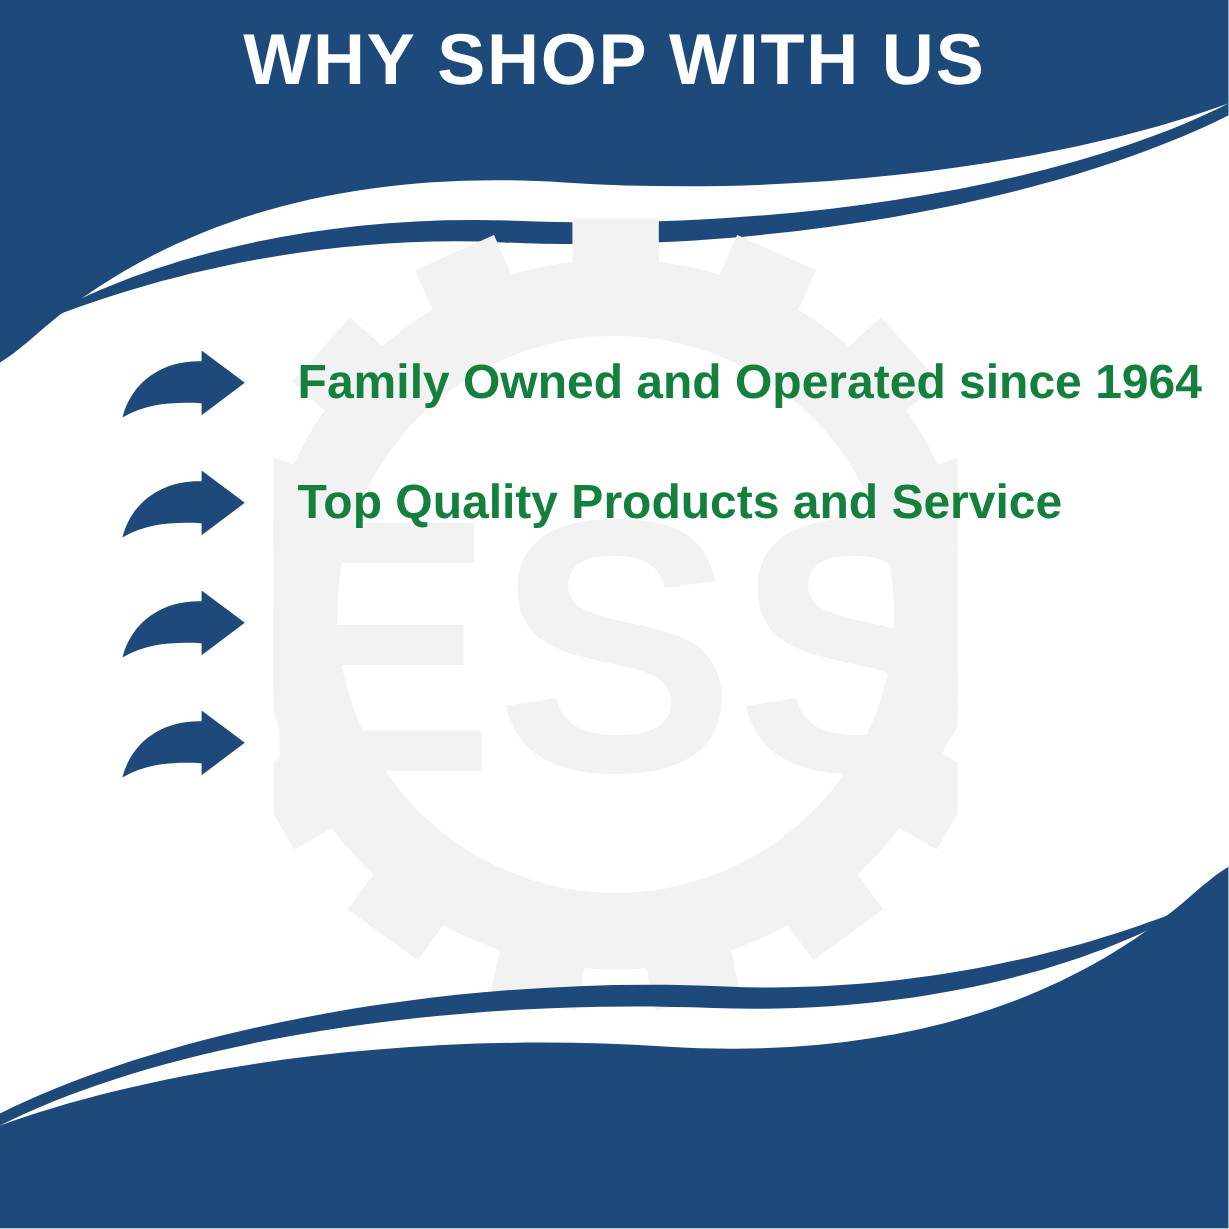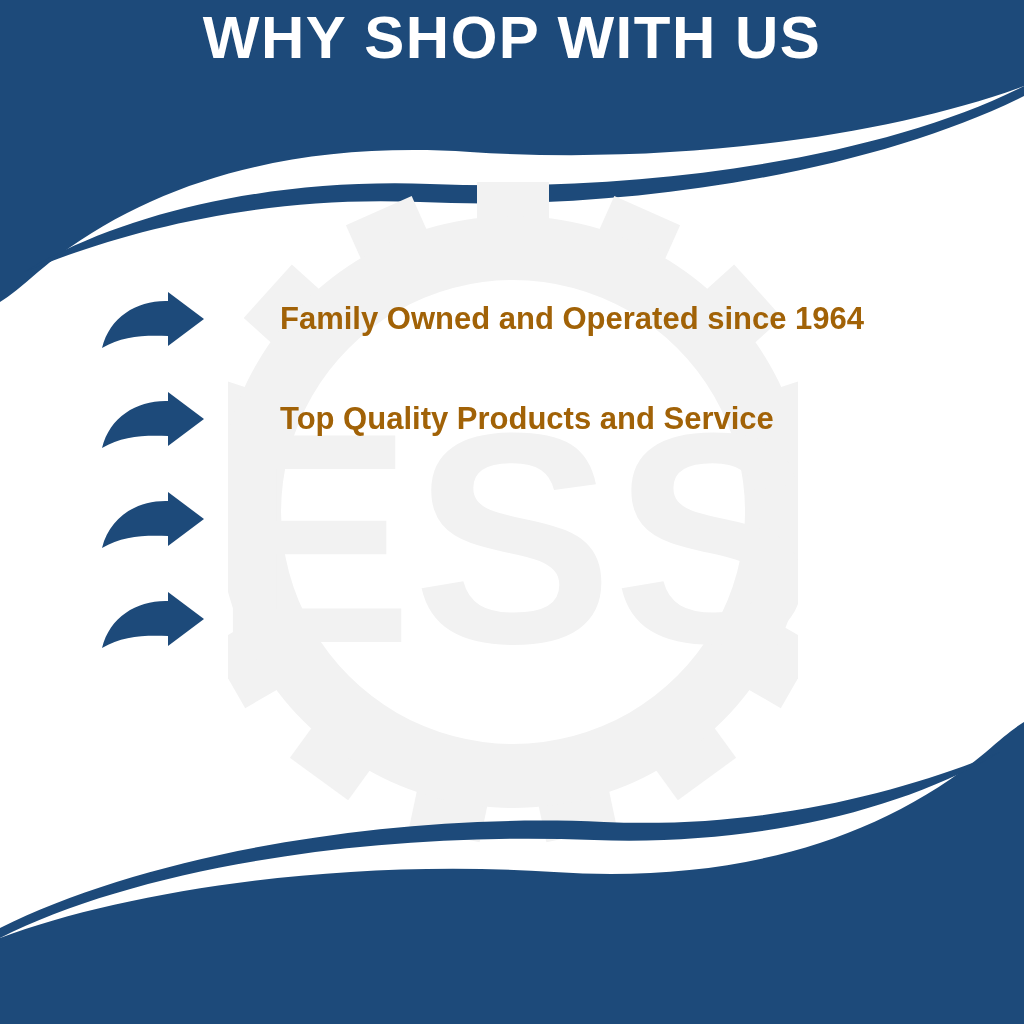--- a/index.html
+++ b/index.html
@@ -23,21 +23,21 @@
     top: 0;
     width: 1024px;
     height: 1024px;
     pointer-events: none;
   }
 
   
   #title {
     position: absolute;
     left: 0;
-    top: 3px;
+    top: 15px;
     width: 1024px;
     text-align: center;
     color: #ffffff;
     font-family: "Liberation Sans", sans-serif;
     font-size: 60px;
     font-weight: bold;
     letter-spacing: 1.5px;
     line-height: 70px;
     white-space: nowrap;
   }
@@ -69,26 +69,25 @@
     top: 4px;
     width: 110px;
     height: 62px;
   }
   .benefit-text {
     position: absolute;
     left: 148px;
     top: 0;
     height: 62px;
     line-height: 62px;
-    color: #a16207;
+    color: #15803d;
     font-family: "Liberation Sans", sans-serif;
-    font-size: 31px;
+    font-size: 40px;
     font-weight: bold;
     white-space: nowrap;
-    margin-left: 32px;
   }
 </style>
 </head>
 <body>
 
 <div id="canvas">
 
   <svg class="wave-layer" viewBox="0 0 1024 1024" preserveAspectRatio="none">
 
     <path d="

